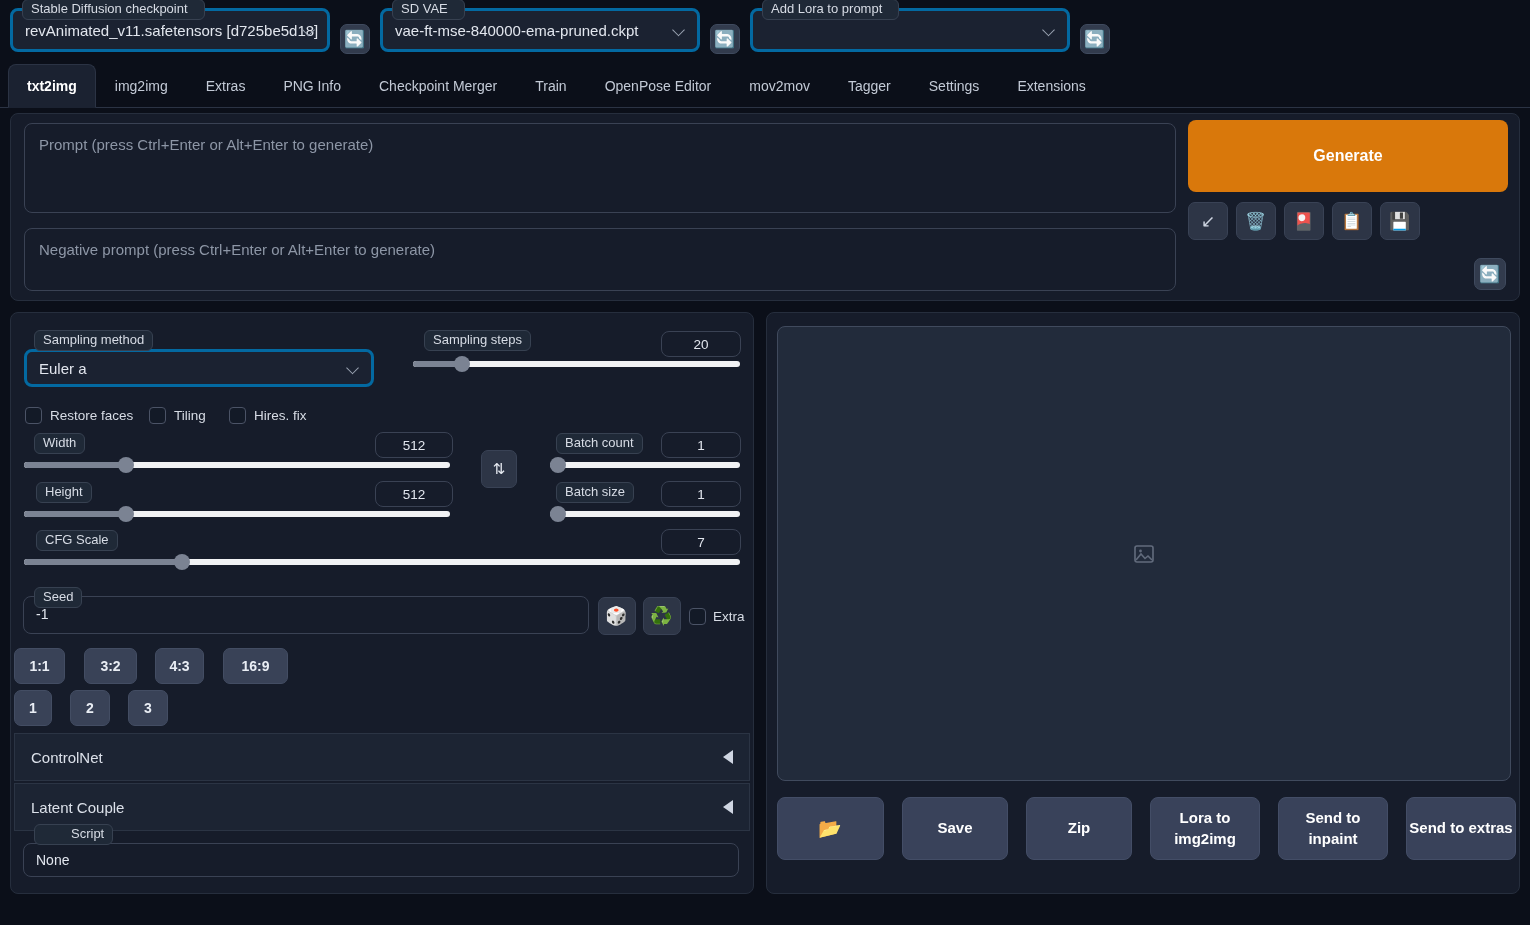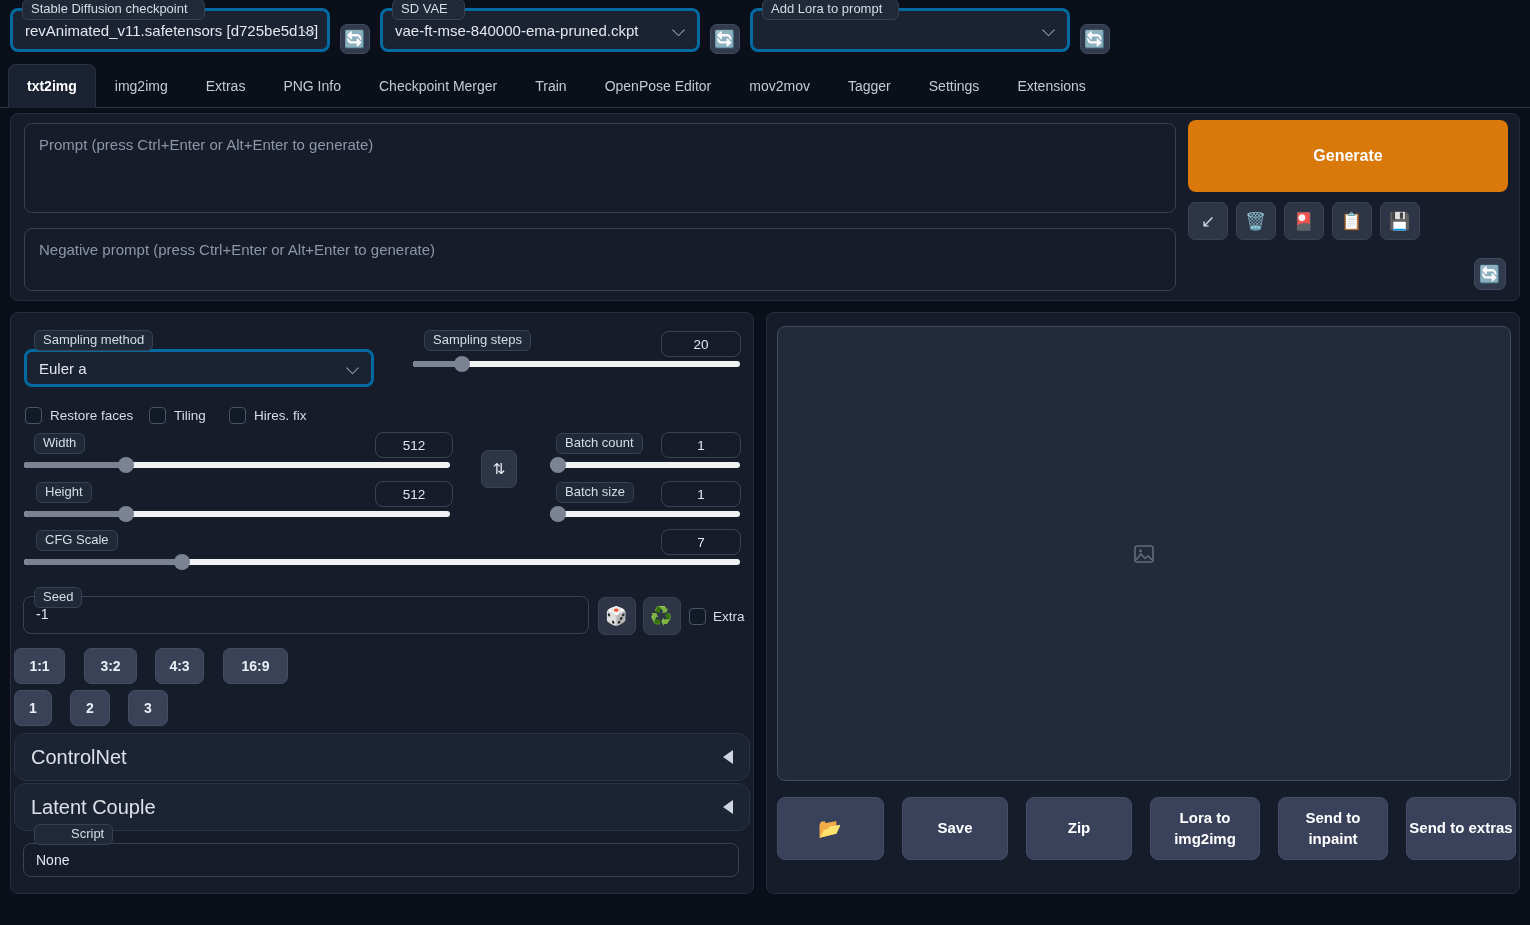--- a/index.html
+++ b/index.html
@@ -211,23 +211,23 @@
     font-size: 18px; cursor: pointer;
   }
   .ratio-btn {
     position: absolute; height: 36px;
     background: #394257; border: 1px solid #434d63; border-radius: 7px;
     display: flex; align-items: center; justify-content: center;
     font-size: 14px; font-weight: bold; color: #e9edf4; cursor: pointer;
   }
   .accordion {
     position: absolute; left: 14px; width: 736px; height: 48px;
-    background: #1c2433; border: 1px solid #2b3444; border-radius: 12px;
+    background: #1c2433; border: 1px solid #2b3444; border-radius: 0;
     display: flex; align-items: center; padding: 0 16px;
-    font-size: 20px; color: #dbe0e9; cursor: pointer;
+    font-size: 15px; color: #dbe0e9; cursor: pointer;
   }
   .accordion .tri {
     margin-left: auto;
     width: 0; height: 0;
     border-top: 7px solid transparent;
     border-bottom: 7px solid transparent;
     border-right: 10px solid #cfd6e2;
   }
   .script-dd {
     position: absolute; left: 23px; top: 843px; width: 716px; height: 34px;

